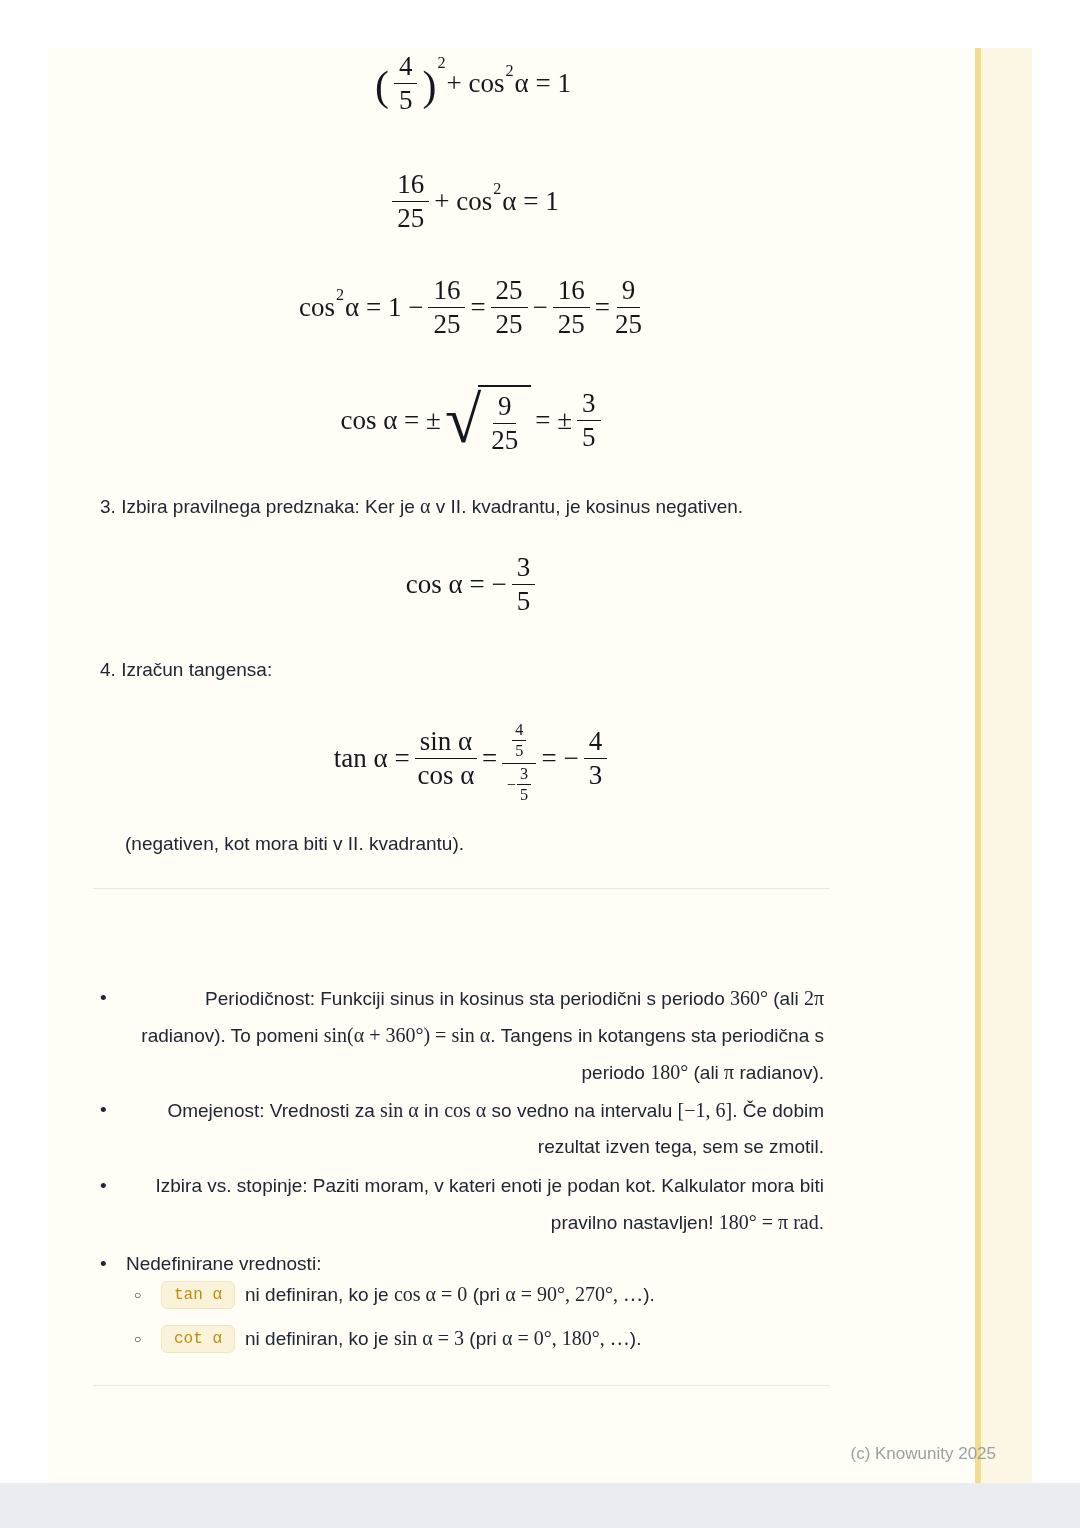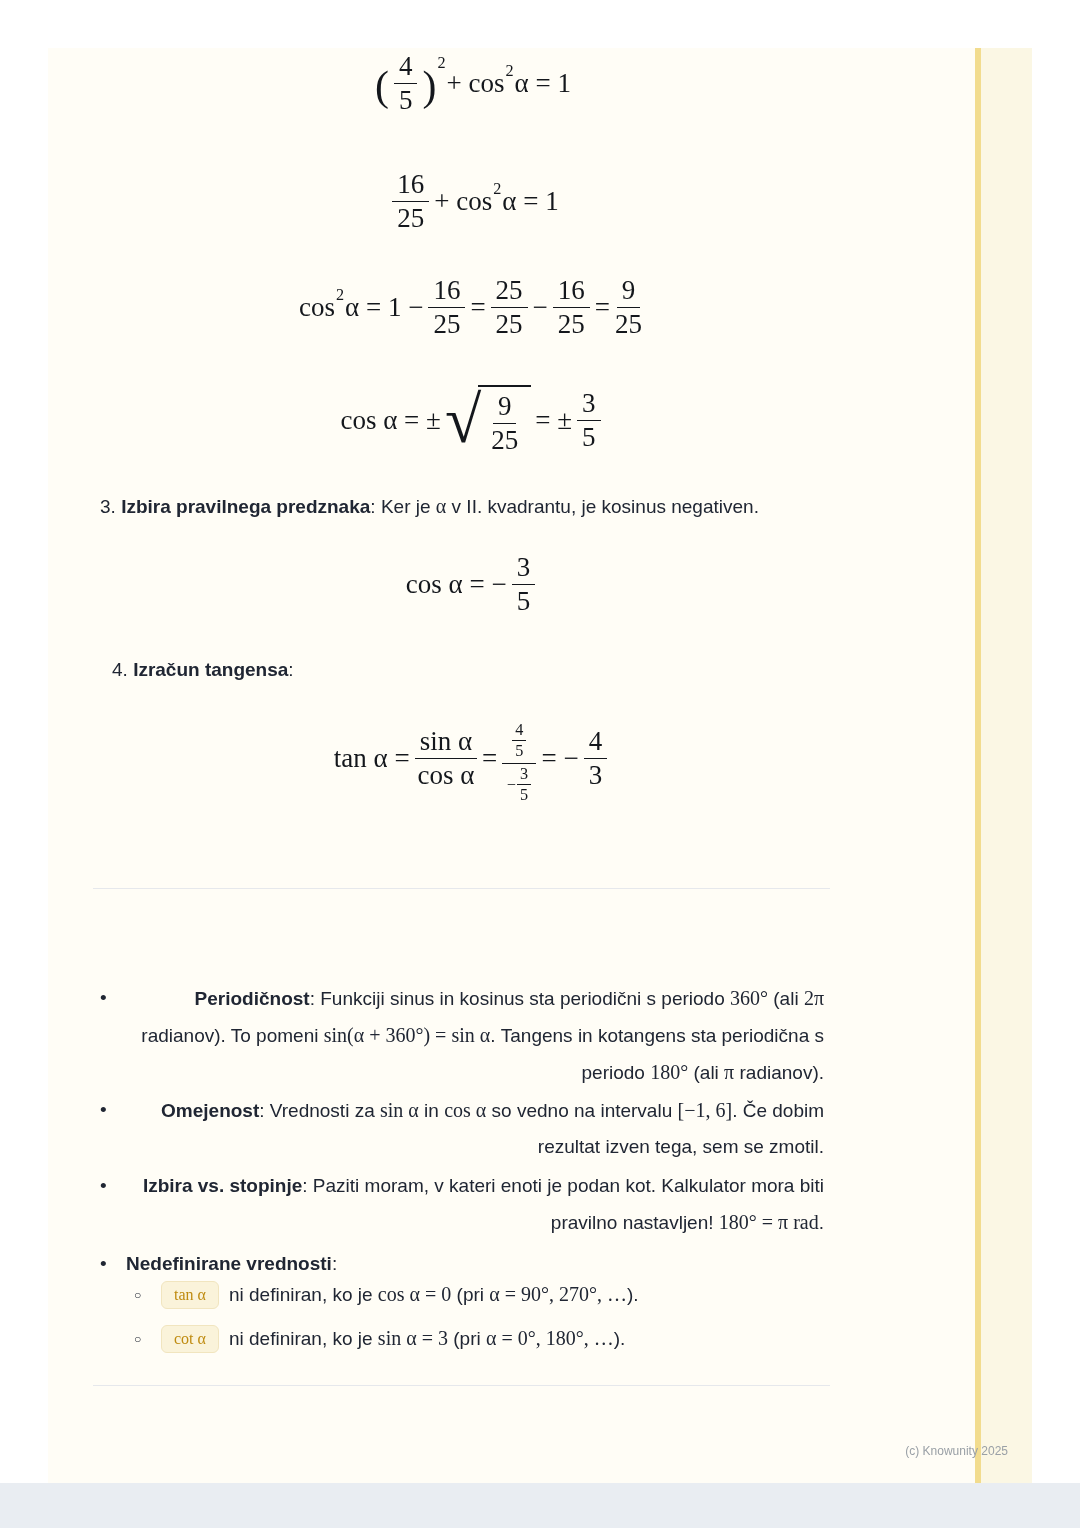--- a/index.html
+++ b/index.html
@@ -36,37 +36,37 @@
   .paren { font-size:1.55em; font-weight:300; line-height:0; position:relative; top:2px; }
   .sqrt { display:inline-flex; align-items:center; margin:0 4px; }
   .sqrt-sym { font-size:2.45em; line-height:0.9; font-weight:300; margin-right:-3px; }
   .sqrt-body { border-top:2.2px solid var(--math); padding:5px 8px 0 8px; display:inline-flex; align-items:center; }
   .smallfrac { font-size:0.6em; }
   .smallfrac .num { border-bottom-width:1.3px; padding:0 3px 1px; }
   .mrow { display:inline-flex; align-items:center; }
 
   
   .para { position:absolute; font-size:19px; line-height:30px; color:var(--text); }
-  .seg-b { font-weight:700; }
+  .seg-b { font-weight:400; }
   .seg-m { font-family:"Liberation Serif", "DejaVu Serif", serif; font-size:20px; }
   .divider { position:absolute; left:93px; width:737px; border-top:1px solid var(--divider); }
   .h2 { position:absolute; left:93px; font-size:29px; font-weight:700; color:var(--accent-heading); letter-spacing:0.2px; }
 
   
   .bullet { position:absolute; left:100px; width:724px; display:flex; }
   .bullet .marker { flex:none; width:26px; font-size:19px; line-height:36px; color:var(--text); }
   .bullet .btext { line-height:36px; font-size:19px;text-align:right; }
   .sub { position:absolute; left:134px; display:flex; align-items:center; }
   .sub .marker2 { flex:none; width:27px; font-size:12px; color:var(--text); }
-  .chip { font-family:Liberation Serif, serif; font-size:16px; color:var(--code-text);
+  .chip { font-family:Liberation Mono, monospace; font-size:16px; color:var(--code-text);
           background:var(--code-bg); border:1px solid var(--code-border); border-radius:6px;
           padding:4px 12px; margin-right:10px; white-space:nowrap; }
   .subtext { font-size:19px; line-height:30px; }
 
-  .copyright { position:absolute; top:1444px; right:72px; font-size:12px; color:var(--muted); z-index:5; }
+  .copyright { position:absolute; top:1444px; right:84px; font-size:17px; color:var(--muted); z-index:5; }
 </style>
 </head>
 <body>
 
 <div class="page">
 
   <div class="card"></div>
   <div class="accent-stripe"></div>
   <div class="accent-panel"></div>
   <div class="bottom-band"></div>
@@ -140,21 +140,21 @@
   <div class="para" style="top:491px; left:100px; width:740px"><span class="seg-t">3. </span><span class="seg-b">Izbira pravilnega predznaka</span><span class="seg-t">: Ker je </span><span class="seg-m">α</span><span class="seg-t"> v II. kvadrantu, je kosinus negativen.</span></div>
 
   <div class="eq" style="top:553px">
     <span>cos α = −</span>
     <span class="frac">
         <span class="num">3</span>
         <span class="den">5</span>
       </span>
   </div>
 
-  <div class="para" style="top:655px; left:112px; width:740px"><span class="seg-t">4. </span><span class="seg-b">Izračun tangensa</span><span class="seg-t">:</span></div>
+  <div class="para" style="top:655px; left:100px; width:740px"><span class="seg-t">4. </span><span class="seg-b">Izračun tangensa</span><span class="seg-t">:</span></div>
 
   <div class="eq" style="top:712px">
     <span>tan α = </span>
     <span class="frac">
         <span class="num">sin α</span>
         <span class="den">cos α</span>
       </span>
     <span> = </span>
     <span class="frac">
       <span class="num">
@@ -171,20 +171,21 @@
           </span>
       </span>
     </span>
     <span> = −</span>
     <span class="frac">
         <span class="num">4</span>
         <span class="den">3</span>
       </span>
   </div>
 
+  <div class="para" style="top:829px; left:125px; width:720px"><span class="seg-t">(negativen, kot mora biti v II. kvadrantu).</span></div>
 
   <div class="divider" style="top:888px"></div>
 
 
   <div class="bullet" style="top:980px">
     <span class="marker">•</span>
     <div class="btext"><span class="seg-b">Periodičnost</span><span class="seg-t">: Funkciji sinus in kosinus sta periodični s periodo </span><span class="seg-m">360°</span><span class="seg-t"> (ali </span><span class="seg-m">2π</span><span class="seg-t"> radianov). To pomeni </span><span class="seg-m">sin(α + 360°) = sin α</span><span class="seg-t">. Tangens in kotangens sta periodična s periodo </span><span class="seg-m">180°</span><span class="seg-t"> (ali </span><span class="seg-m">π</span><span class="seg-t"> radianov).</span></div>
   </div>
   <div class="bullet" style="top:1092px">
     <span class="marker">•</span>

